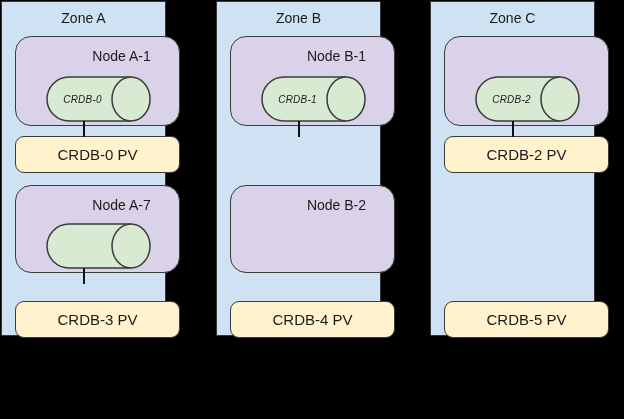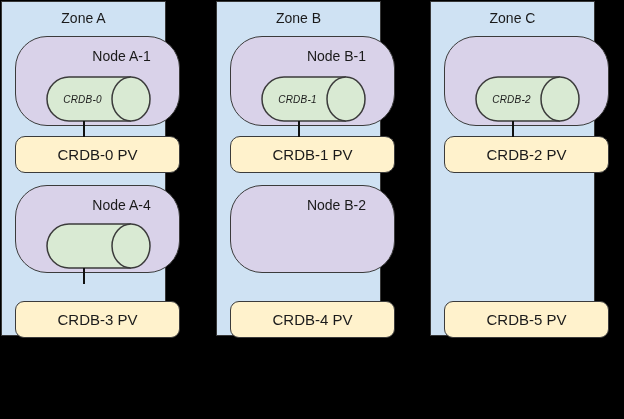--- a/index.html
+++ b/index.html
@@ -29,21 +29,21 @@
     position: absolute; top: 8px; left: 0; right: 0;
     text-align: center;
     font-size: 14px;
     line-height: 17px;
   }
   .node {
     position: absolute; left: 13px;
     width: 165px;
     background: #d9d2e9;
     border: 1px solid #3b3b3b;
-    border-radius: 32px;
+    border-radius: 16px;
     padding-left: 48px;
   }
   .node-1 { top: 34px; height: 90px; }
   .node-2 { top: 183px; height: 88px; }
   .node-label {
     padding-top: 11px;
     text-align: center;
     font-size: 14px;
     line-height: 17px;
   }
@@ -74,21 +74,21 @@
   .pv {
     position: absolute; left: 13px;
     width: 165px; height: 37px;
     background: #fff2cc;
     border: 1px solid #3b3b3b;
     border-radius: 9px;
     display: flex; align-items: center; justify-content: center;
     font-size: 15px;
     z-index: 2;
   }
-  .pv-1 { top: 134px; border-radius: 10px; }
+  .pv-1 { top: 134px; }
   .pv-2 { top: 299px; }
 </style>
 </head>
 <body>
 
 <div class="canvas">
 
   <div class="zone zone-a">
     <div class="zone-title">Zone A</div>
 
@@ -101,21 +101,21 @@
         </svg>
         <div class="cylinder-label">CRDB-0</div>
       </div>
     </div>
     <div class="connector connector-1"></div>
     <div class="pv pv-1">
       <span>CRDB-0 PV</span>
     </div>
 
     <div class="node node-2">
-      <div class="node-label">Node A-4</div>
+      <div class="node-label">Node A-7</div>
       <div class="cylinder">
         <svg width="106" height="46" viewBox="0 0 106 46">
           <path d="M 86 1 L 24 1 A 22 22 0 0 0 24 45 L 86 45" fill="#d9ead3" stroke="#3b3b3b" stroke-width="1.5"></path>
           <ellipse cx="86" cy="23" rx="19" ry="22" fill="#d9ead3" stroke="#3b3b3b" stroke-width="1.5"></ellipse>
         </svg>
       </div>
     </div>
     <div class="connector connector-2"></div>
     <div class="pv pv-2">
       <span>CRDB-3 PV</span>
@@ -129,23 +129,20 @@
       <div class="node-label">Node B-1</div>
       <div class="cylinder">
         <svg width="106" height="46" viewBox="0 0 106 46">
           <path d="M 86 1 L 24 1 A 22 22 0 0 0 24 45 L 86 45" fill="#d9ead3" stroke="#3b3b3b" stroke-width="1.5"></path>
           <ellipse cx="86" cy="23" rx="19" ry="22" fill="#d9ead3" stroke="#3b3b3b" stroke-width="1.5"></ellipse>
         </svg>
         <div class="cylinder-label">CRDB-1</div>
       </div>
     </div>
     <div class="connector connector-1"></div>
-    <div class="pv pv-1">
-      <span>CRDB-1 PV</span>
-    </div>
 
     <div class="node node-2">
       <div class="node-label">Node B-2</div>
     </div>
     <div class="pv pv-2">
       <span>CRDB-4 PV</span>
     </div>
   </div>
 
   <div class="zone zone-c">

